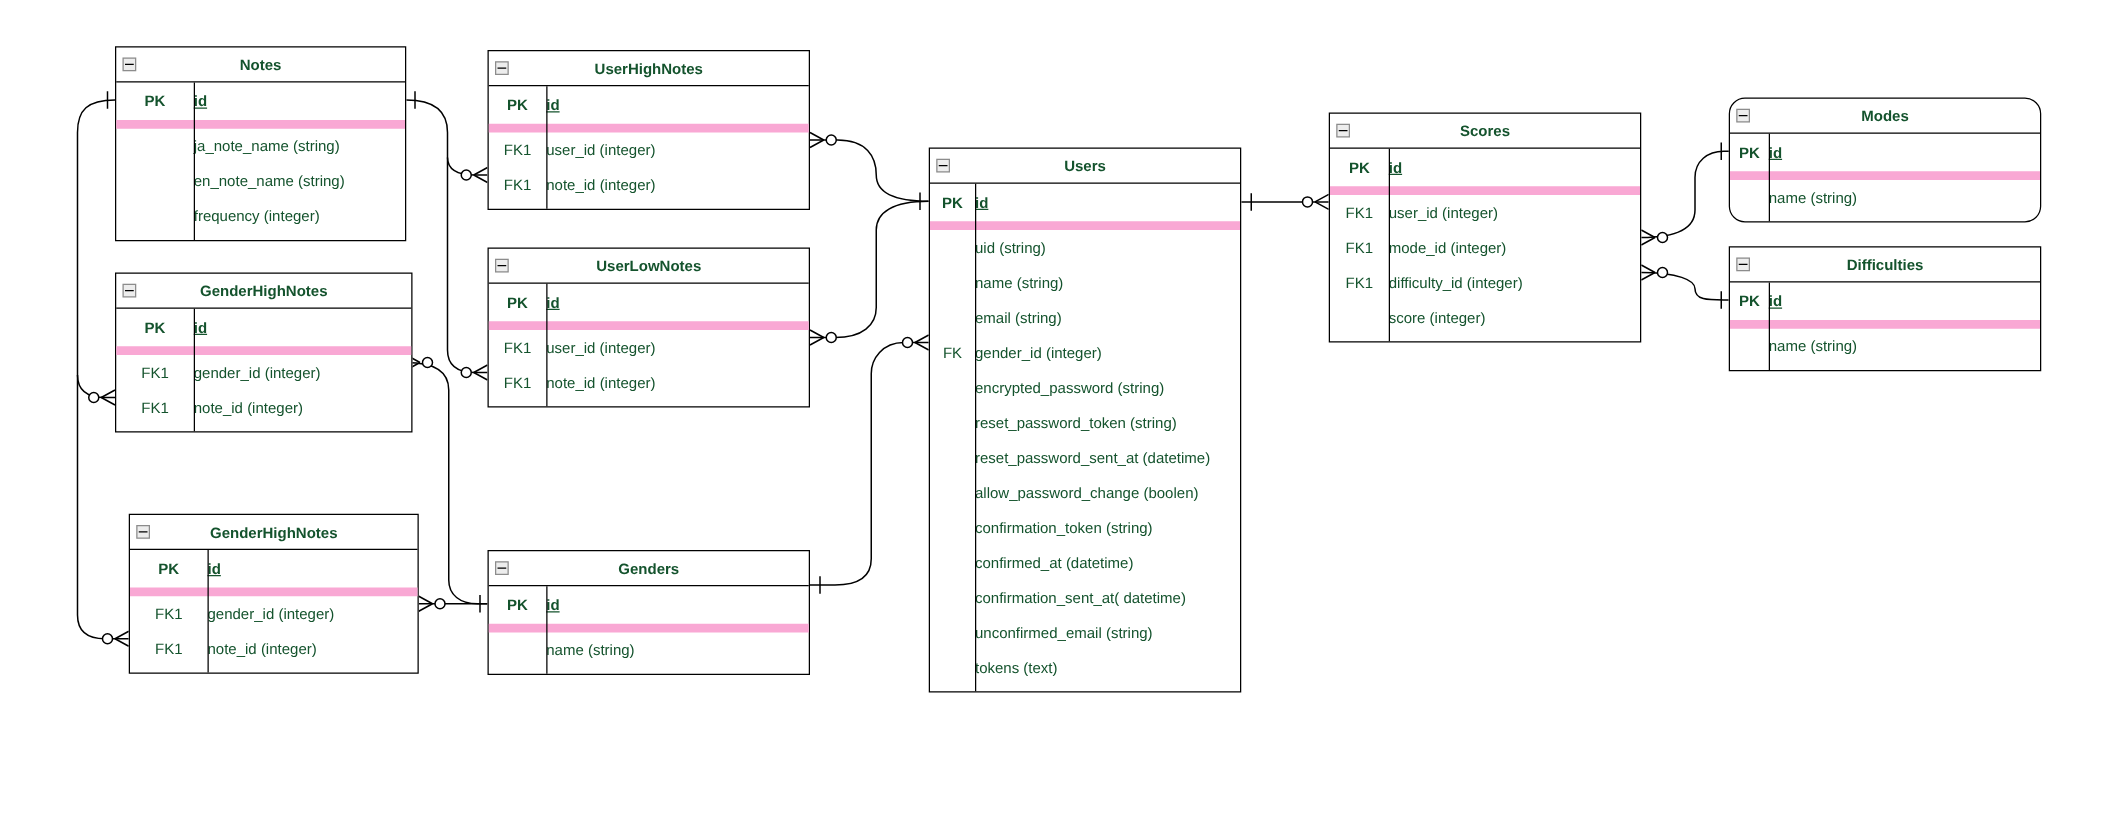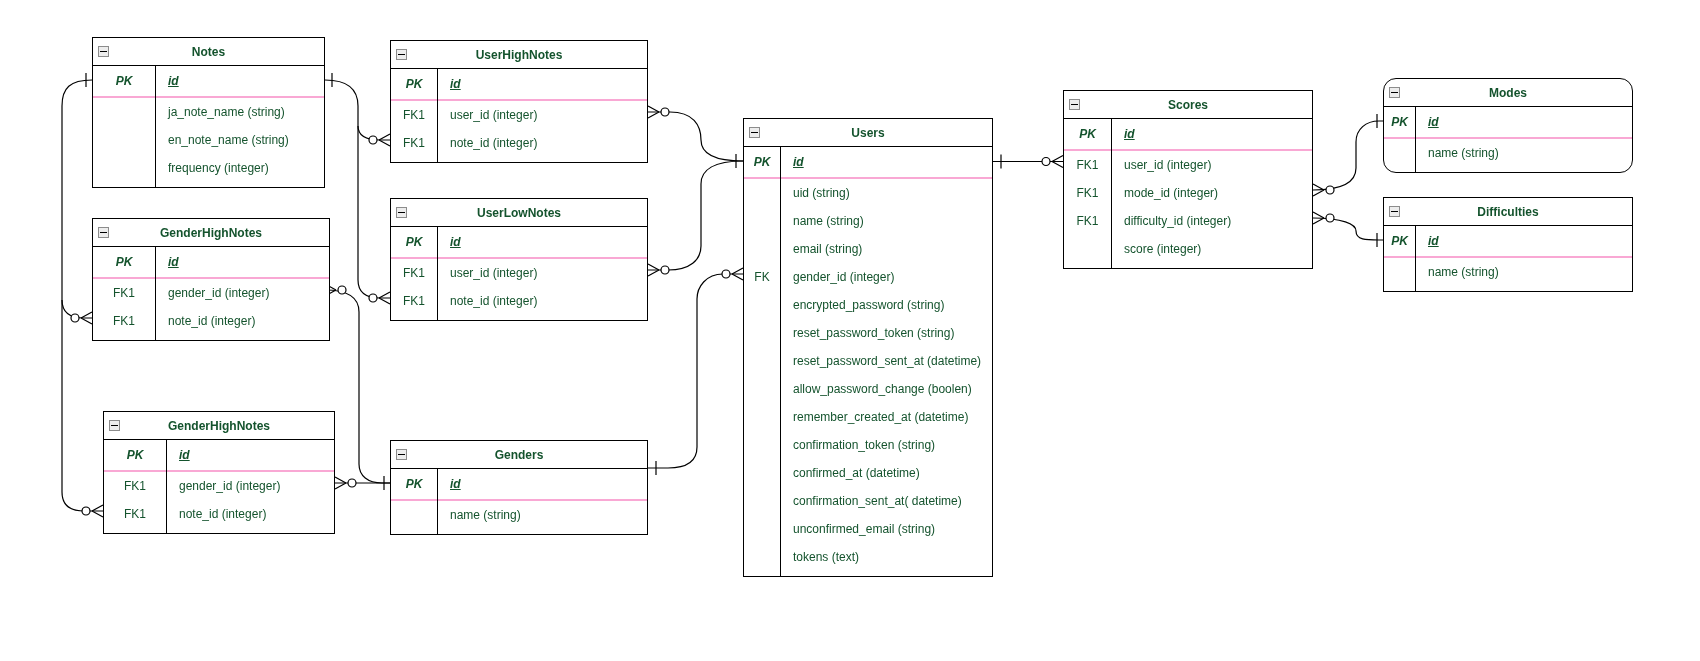--- a/index.html
+++ b/index.html
@@ -39,31 +39,30 @@
     content:"";
     position:absolute;left:1px;right:1px;top:4px;height:1px;
     background:#000;
   }
   .vdiv{
     position:absolute;
     top:28px;bottom:0;
     width:1px;background:#000;
   }
   .er-row{display:flex;height:28px;align-items:stretch;}
-  .er-row.pk{height:30px;border-bottom:2px solid #f9a8d4;font-style:italic;}
+  .er-row.pk{height:30px;border-bottom:7px solid #f9a8d4;}
   .cell-key{
     width:var(--keyw);
     display:flex;align-items:center;justify-content:center;
     flex:0 0 auto;
   }
   .er-row.pk .cell-key{font-weight:bold;}
   .cell-name{
     flex:1;
     display:flex;align-items:center;
-    padding-left:13px;
     white-space:nowrap;
   }
   .pk-name{font-weight:bold;text-decoration:underline;}
 </style>
 </head>
 <body>
 
 <div class="canvas" id="canvas">
 
   <svg class="wires" width="1700" height="661">
@@ -300,24 +299,20 @@
       <div class="er-row">
         <div class="cell-key"></div>
         <div class="cell-name">reset_password_sent_at (datetime)</div>
       </div>
       <div class="er-row">
         <div class="cell-key"></div>
         <div class="cell-name">allow_password_change (boolen)</div>
       </div>
       <div class="er-row">
         <div class="cell-key"></div>
-        <div class="cell-name">remember_created_at (datetime)</div>
-      </div>
-      <div class="er-row">
-        <div class="cell-key"></div>
         <div class="cell-name">confirmation_token (string)</div>
       </div>
       <div class="er-row">
         <div class="cell-key"></div>
         <div class="cell-name">confirmed_at (datetime)</div>
       </div>
       <div class="er-row">
         <div class="cell-key"></div>
         <div class="cell-name">confirmation_sent_at( datetime)</div>
       </div>

